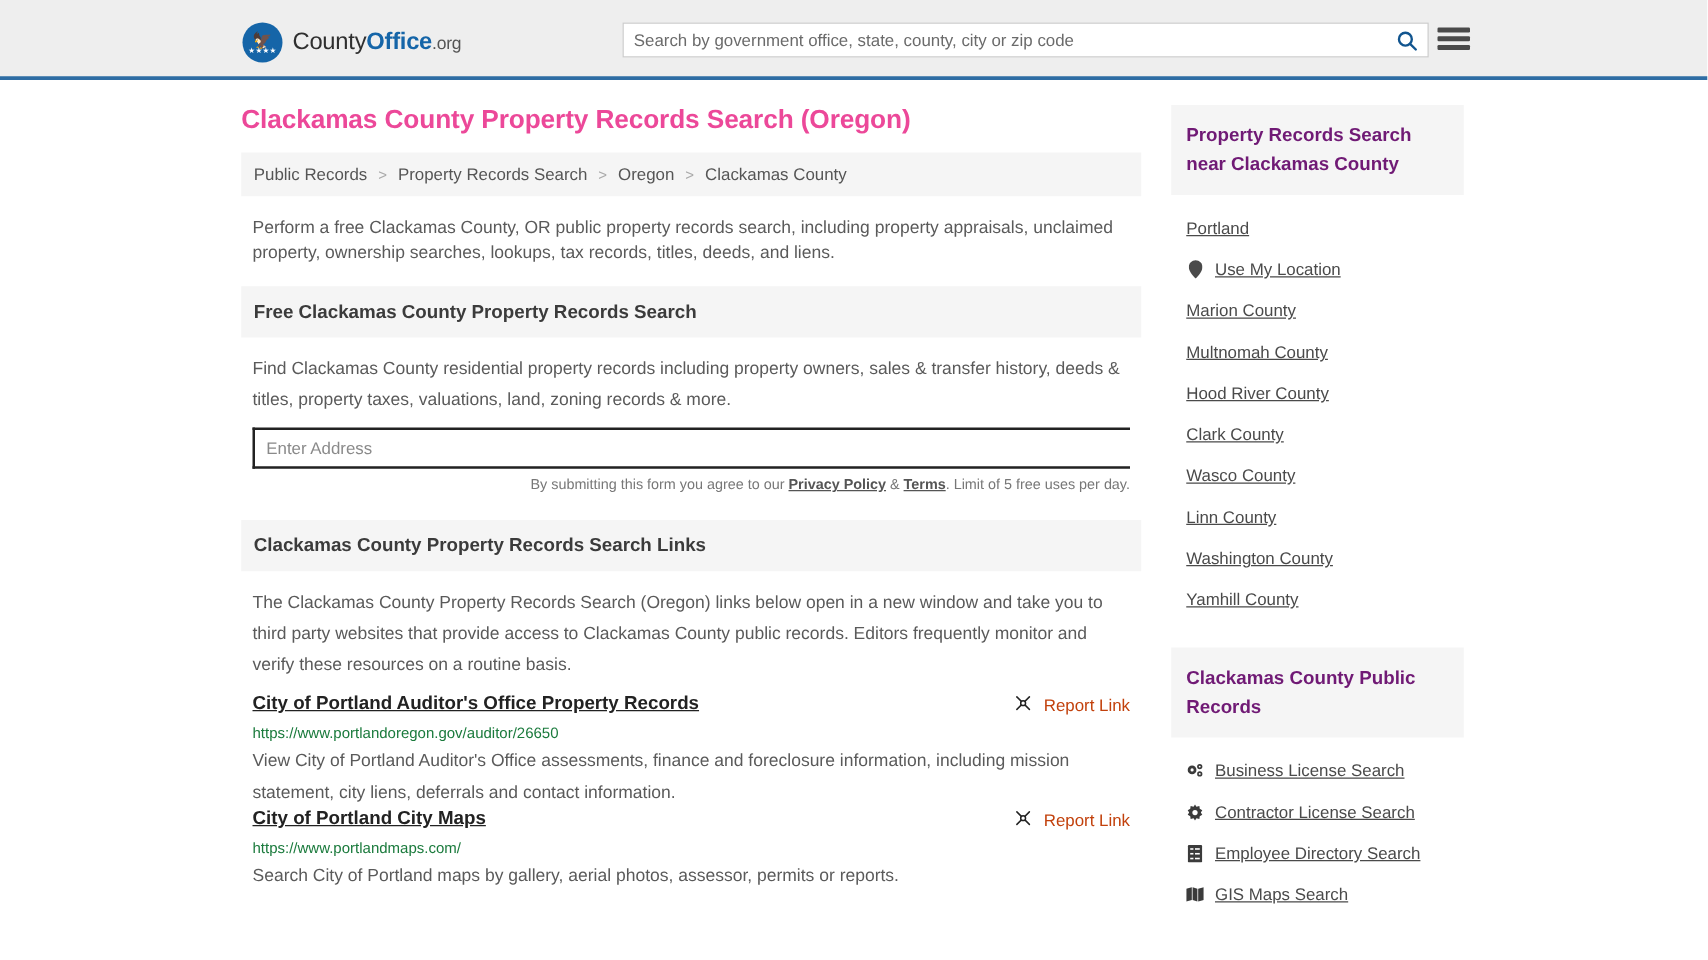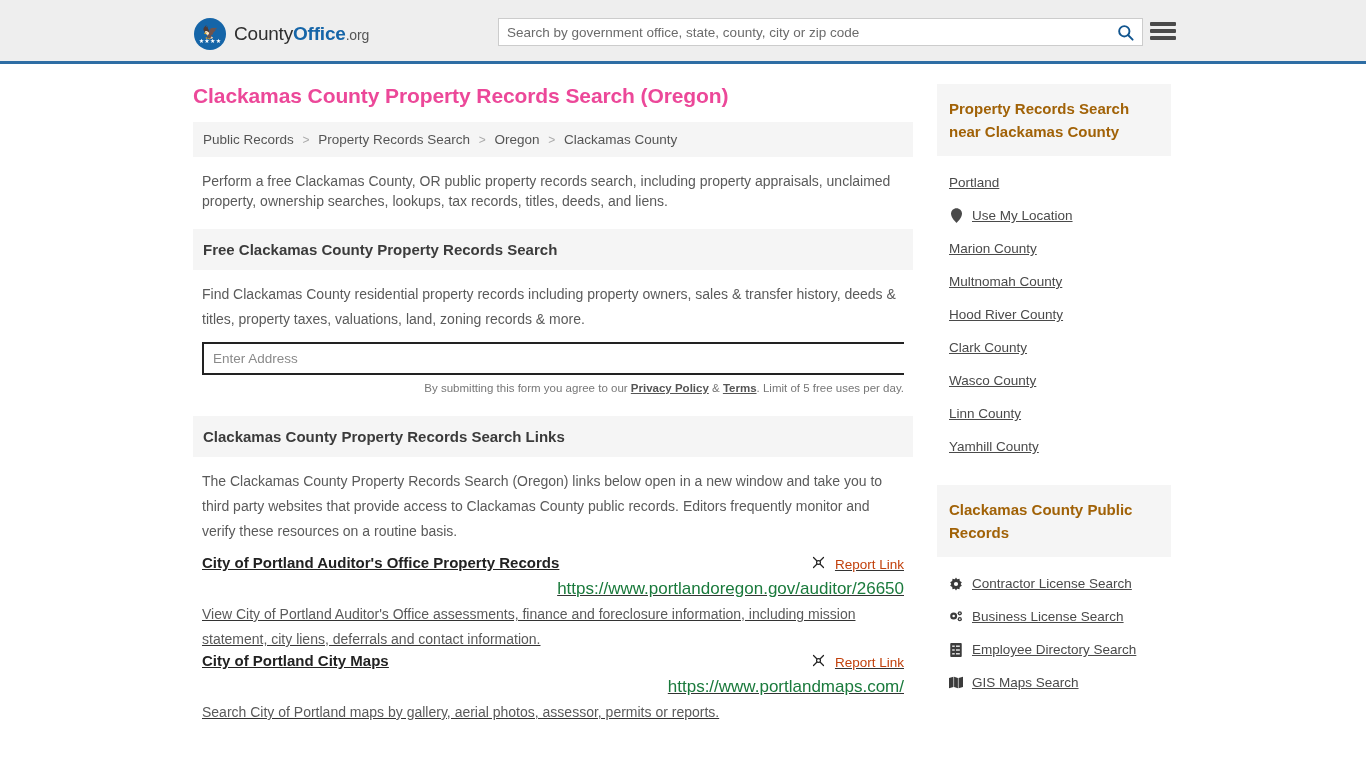--- a/index.html
+++ b/index.html
@@ -215,21 +215,20 @@
   }
   .form-note a {
     color: #555555;
     text-decoration: underline;
     font-weight: bold;
   }
 
   
   .result {
     padding: 0 9px;
-    text-decoration: underline;
   }
   .result-head {
     display: flex;
     align-items: flex-start;
     justify-content: space-between;
   }
   .result-title {
     font-size: 15px;
     font-weight: bold;
     color: #222222;
@@ -240,40 +239,39 @@
     display: flex;
     align-items: center;
     gap: 9px;
     font-size: 13.5px;
     color: #c2410c;
     cursor: pointer;
     white-space: nowrap;
     padding-top: 1px;
   }
   .result-url {
-    font-size: 17px;
+    font-size: 12px;
     color: #1a7a3c;
     margin-top: 6px;
-    text-align: right;
   }
   .result-desc {
     font-size: 14px;
     line-height: 25px;
     color: #5a5a5a;
     margin-top: 3px;
   }
 
   
   .side-panel { margin-bottom: 6px; }
   .side-head {
     background: #f5f5f5;
     padding: 13px 12px;
     font-size: 15px;
     font-weight: bold;
-    color: #a16207;
+    color: #701a75;
     line-height: 23px;
   }
   .side-list { padding: 10px 12px 0 12px; }
   .side-item {
     display: flex;
     align-items: center;
     gap: 9px;
     padding: 9px 0;
     font-size: 13.5px;
   }
@@ -425,49 +423,52 @@
           <div class="side-item">
             <a href="#">Clark County</a>
           </div>
           <div class="side-item">
             <a href="#">Wasco County</a>
           </div>
           <div class="side-item">
             <a href="#">Linn County</a>
           </div>
           <div class="side-item">
+            <a href="#">Washington County</a>
+          </div>
+          <div class="side-item">
             <a href="#">Yamhill County</a>
           </div>
         </div>
       </div>
 
       <div class="side-panel" style="margin-top:22px">
         <div class="side-head">Clackamas County Public Records</div>
         <div class="side-list">
-          <div class="side-item">
-            <span class="side-ic">
-              <svg width="14" height="14" viewBox="0 0 24 24" fill="#3b3b3b">
-                <path d="M12 1 L14 4 L18 3 L18.5 7 L22 9 L20 12 L22 15 L18.5 17 L18 21 L14 20 L12 23 L10 20 L6 21 L5.5 17 L2 15 L4 12 L2 9 L5.5 7 L6 3 L10 4 Z"></path>
-                <circle cx="12" cy="12" r="3.6" fill="#ffffff"></circle>
-              </svg>
-            </span>
-            <a href="#">Contractor License Search</a>
-          </div>
           <div class="side-item">
             <span class="side-ic">
               <svg width="15" height="13" viewBox="0 0 24 20" fill="#3b3b3b">
                 <circle cx="8" cy="9" r="6"></circle>
                 <circle cx="8" cy="9" r="2.2" fill="#fff"></circle>
                 <circle cx="18.5" cy="4.5" r="3.6"></circle>
                 <circle cx="18.5" cy="4.5" r="1.3" fill="#fff"></circle>
                 <circle cx="18.5" cy="14.5" r="3.6"></circle>
                 <circle cx="18.5" cy="14.5" r="1.3" fill="#fff"></circle>
               </svg>
             </span>
             <a href="#">Business License Search</a>
+          </div>
+          <div class="side-item">
+            <span class="side-ic">
+              <svg width="14" height="14" viewBox="0 0 24 24" fill="#3b3b3b">
+                <path d="M12 1 L14 4 L18 3 L18.5 7 L22 9 L20 12 L22 15 L18.5 17 L18 21 L14 20 L12 23 L10 20 L6 21 L5.5 17 L2 15 L4 12 L2 9 L5.5 7 L6 3 L10 4 Z"></path>
+                <circle cx="12" cy="12" r="3.6" fill="#ffffff"></circle>
+              </svg>
+            </span>
+            <a href="#">Contractor License Search</a>
           </div>
           <div class="side-item">
             <span class="side-ic">
               <svg width="12" height="14" viewBox="0 0 18 22" fill="#3b3b3b">
                 <rect x="0" y="0" width="18" height="22" rx="1.5"></rect>
                 <rect x="3" y="4" width="4" height="2" fill="#fff"></rect>
                 <rect x="9" y="4" width="6" height="2" fill="#fff"></rect>
                 <rect x="3" y="10" width="4" height="2" fill="#fff"></rect>
                 <rect x="9" y="10" width="6" height="2" fill="#fff"></rect>
                 <rect x="3" y="16" width="4" height="2" fill="#fff"></rect>

